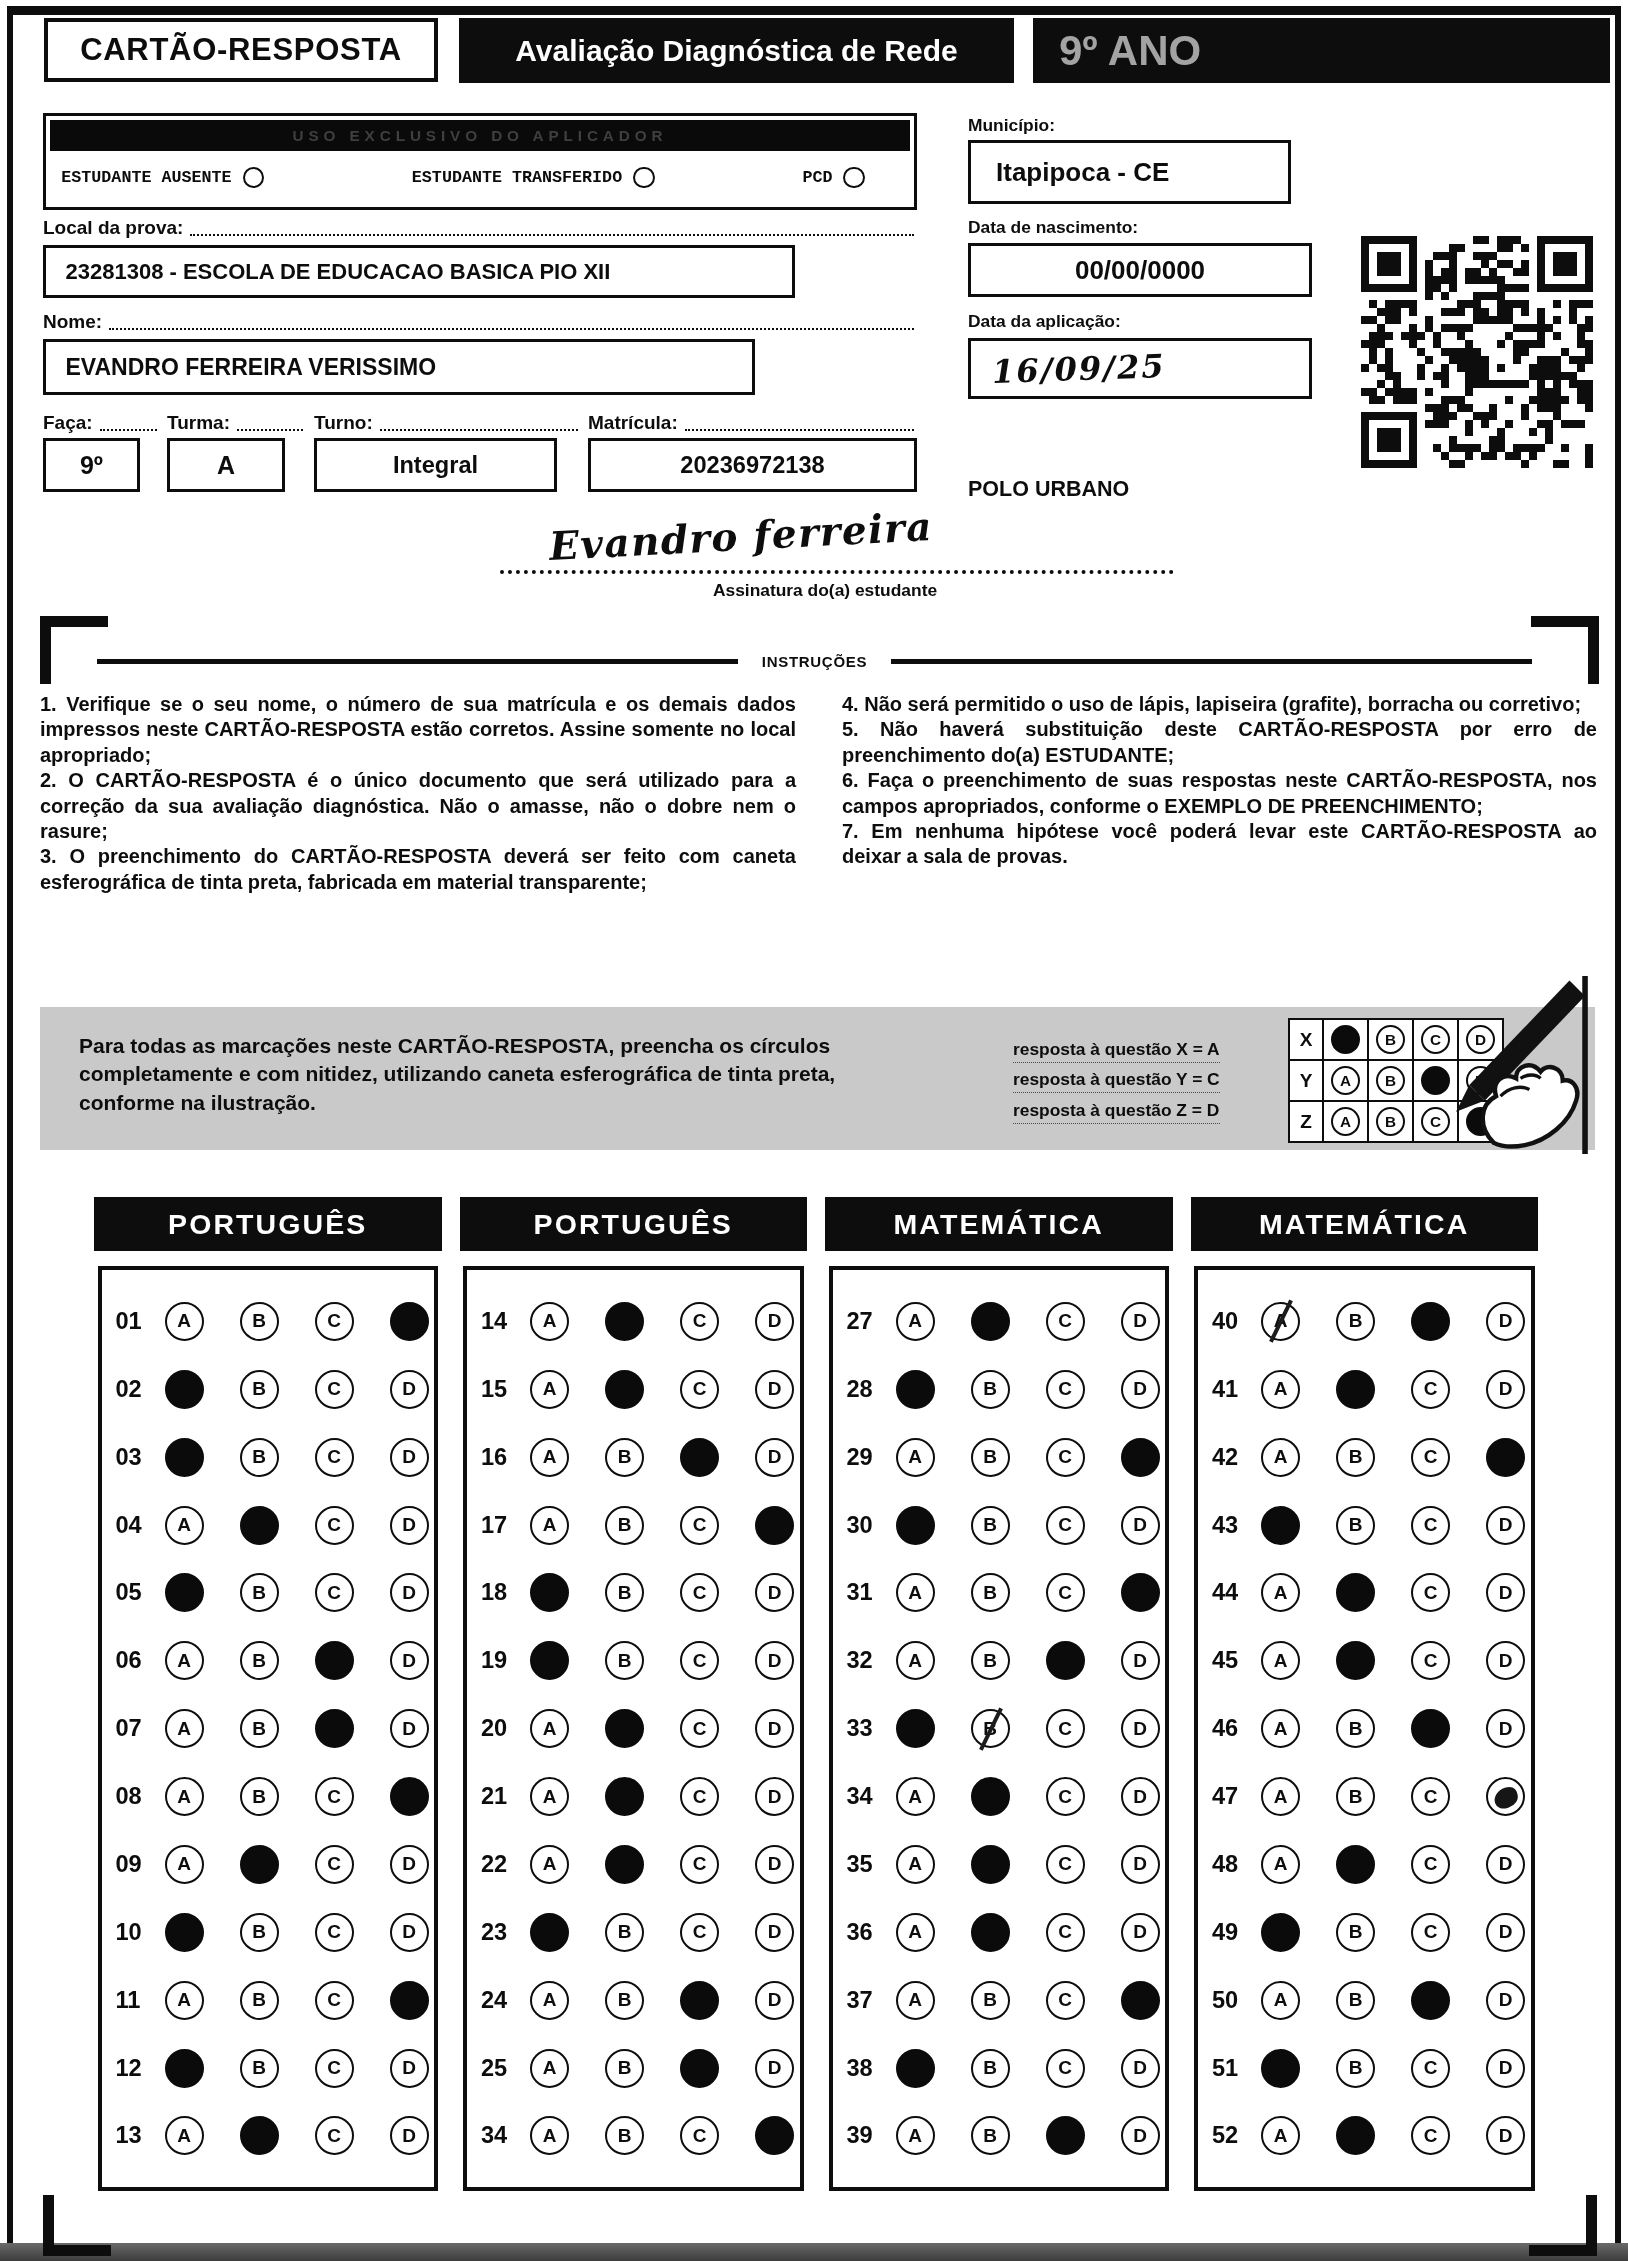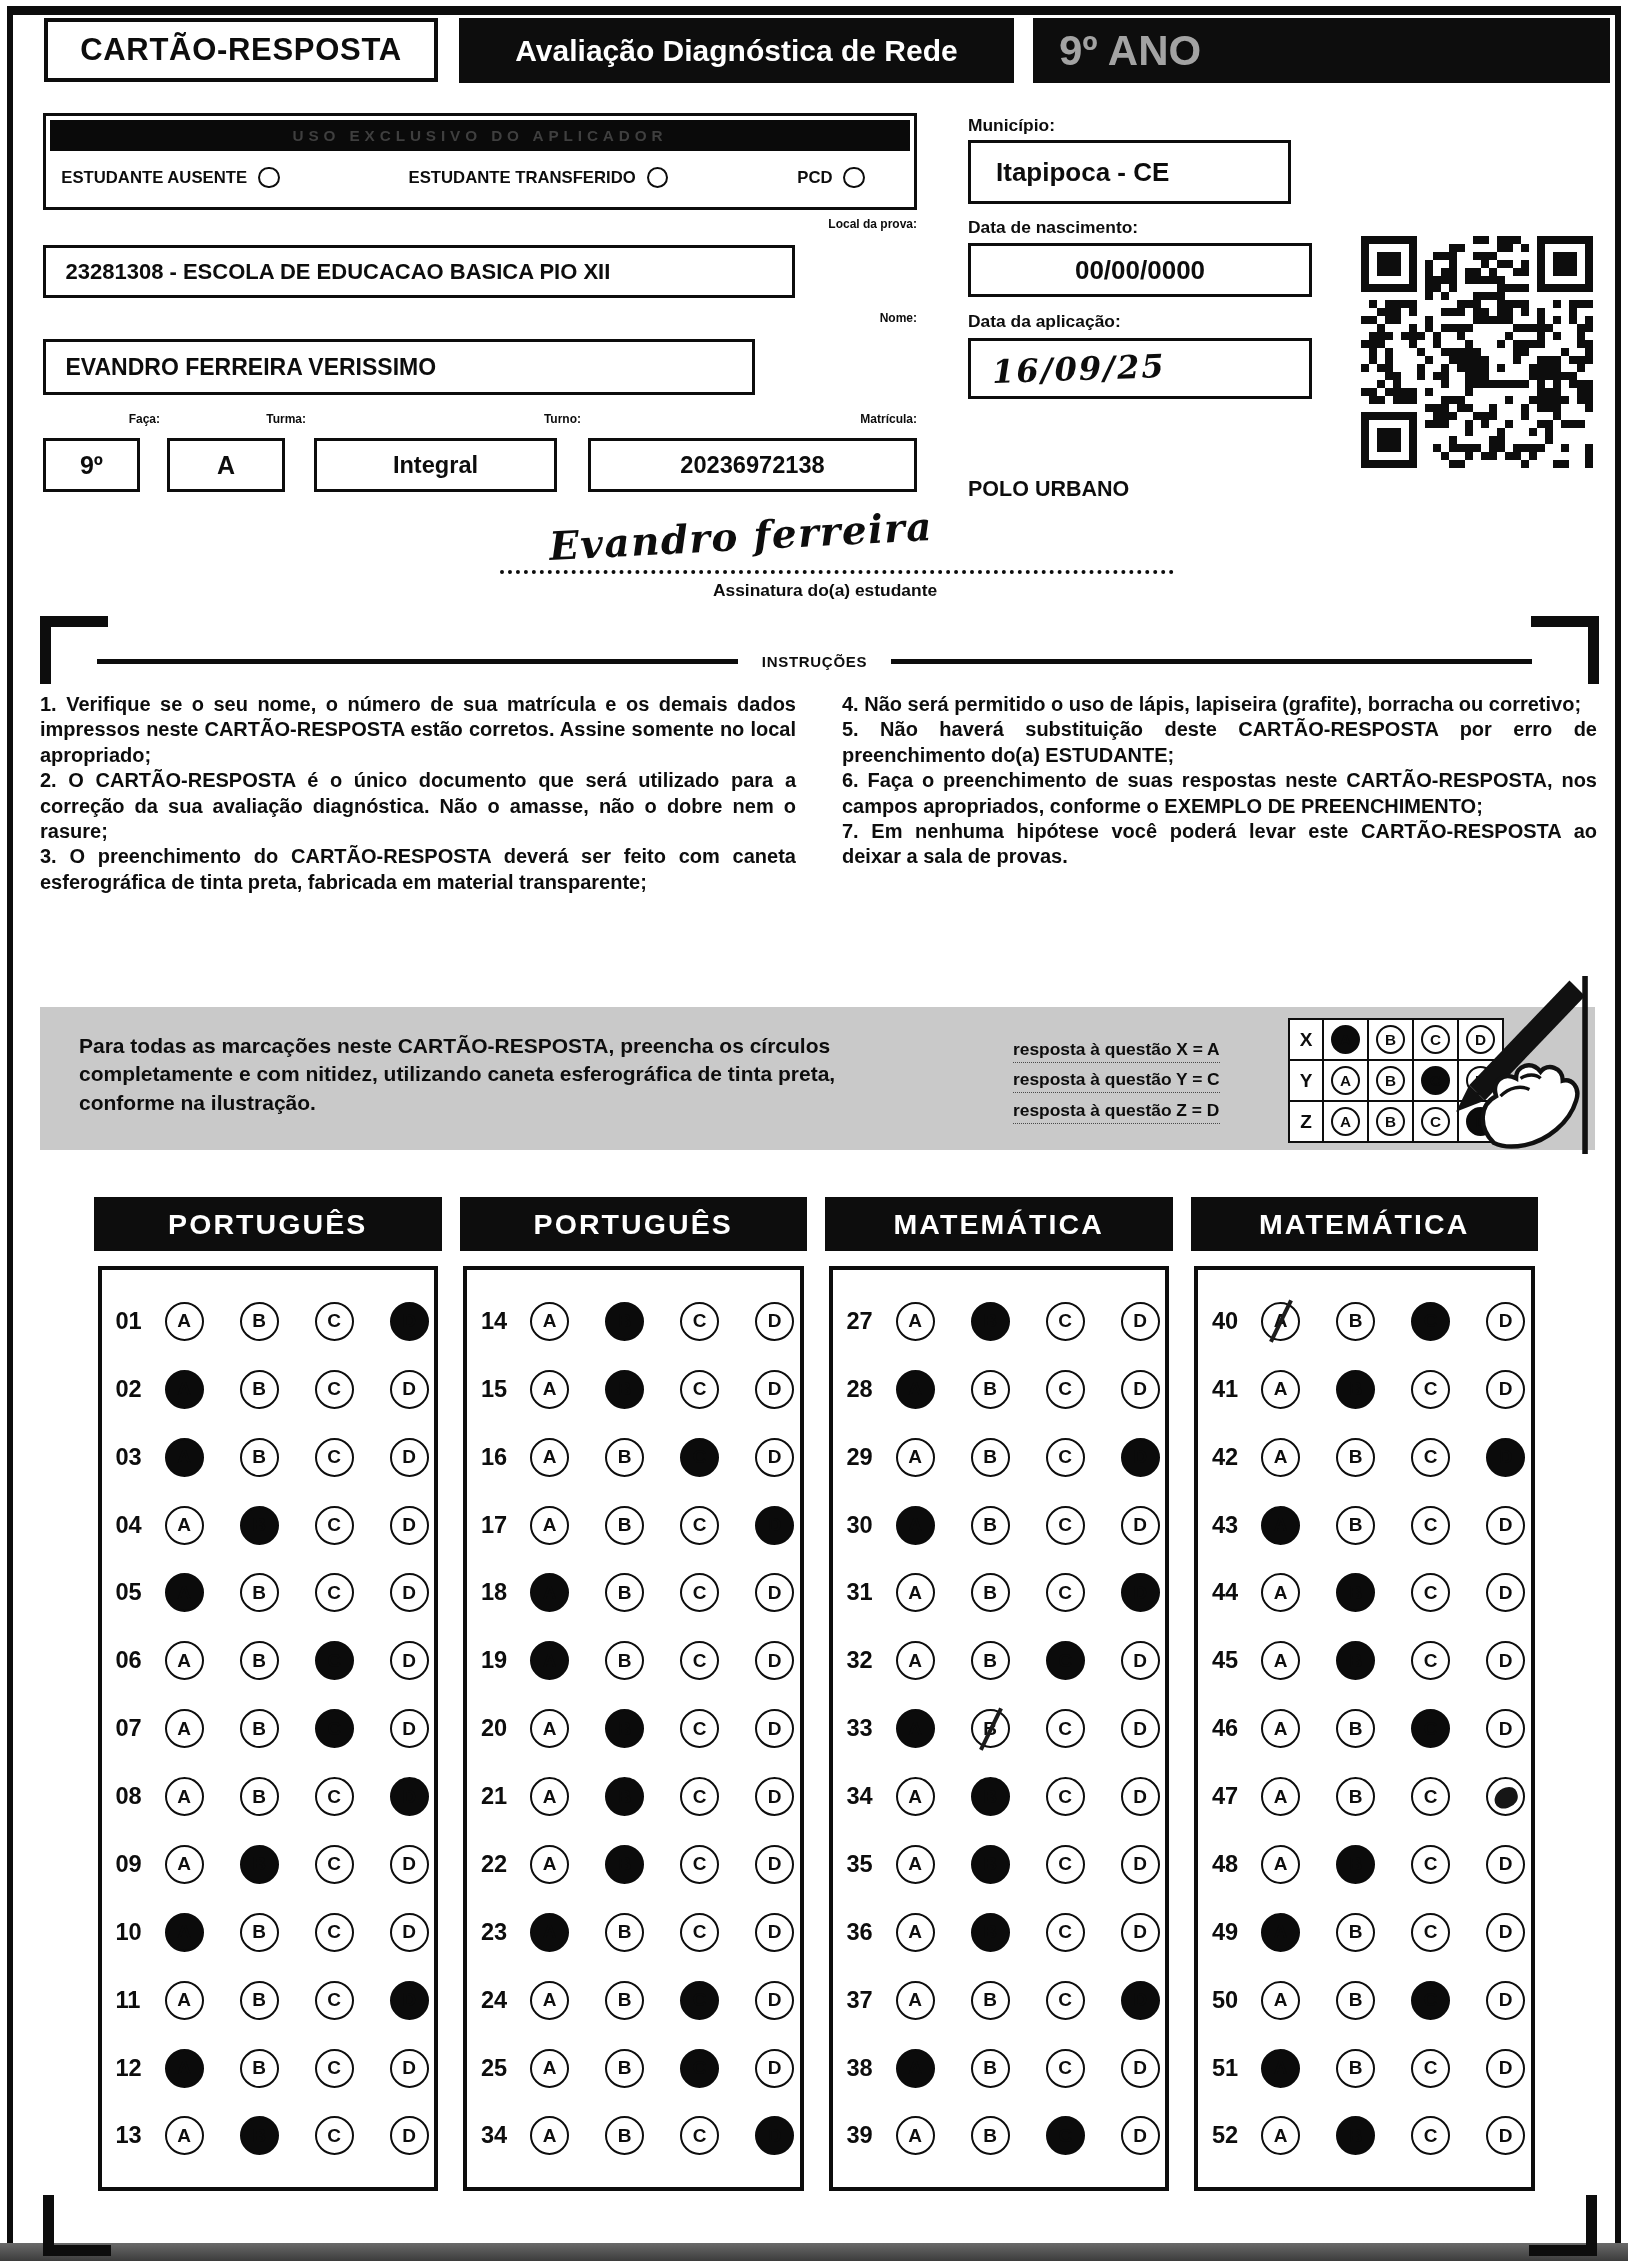--- a/index.html
+++ b/index.html
@@ -18,24 +18,24 @@
   .header-title{left:44px;top:18px;width:386px;height:56px;border:4.9px solid #0d0d0d;font-size:31px;letter-spacing:0.7px;background:#fff;}
   .header-subtitle{left:459px;top:18px;width:555px;height:65px;background:#0d0d0d;color:#fff;font-size:30px;}
   .header-grade{left:1033px;top:18px;width:577px;height:65px;background:#0d0d0d;color:#a3a3a3;font-size:42px;justify-content:flex-start;padding-left:26px;box-sizing:border-box;}
 
   
   .aplicador-box{left:43px;top:113px;width:874px;height:97px;border:3.5px solid #0d0d0d;box-sizing:border-box;}
   .aplicador-bar{margin:4.2px 4.2px 0 4.2px;height:31px;background:#0a0a0a;color:#3f3f3f;font-weight:700;font-size:15.3px;
                  letter-spacing:4.9px;display:flex;align-items:center;justify-content:center;overflow:hidden;}
   .status-row{display:flex;align-items:center;justify-content:space-between;height:53px;padding:0 49px 0 15.3px;}
   .status-item{display:flex;align-items:center;gap:11px;}
-  .status-label{font-weight:700;font-size:16.7px;}
+  .status-label{font-weight:700;font-size:16.7px;font-family:Liberation Mono, monospace;}
   .status-circle{width:21.5px;height:21.5px;border:2.1px solid #0d0d0d;border-radius:50%;background:#fff;box-sizing:border-box;}
 
-  .flabel{display:flex;align-items:flex-end;font-weight:700;font-size:12px;flex-direction:column;}
+  .flabel{display:flex;align-items:flex-end;font-weight:700;font-size:19px;}
   .flabel .fill{flex:1;border-bottom:2.1px dotted #0d0d0d;margin:0 2.8px 3.5px 7px;height:0.7px;}
   .vbox{border:3.5px solid #0d0d0d;box-sizing:border-box;display:flex;align-items:center;font-weight:700;background:#fff;}
 
   .local-labelrow{left:43px;top:217px;width:874px;}
   .local-box{left:43px;top:245px;width:752px;height:53px;padding-left:19.5px;font-size:22px;}
   .nome-labelrow{left:43px;top:311px;width:874px;}
   .nome-box{left:43px;top:339px;width:712px;height:56px;padding-left:19.5px;font-size:23px;}
 
   .serie-labelrow{left:43px;top:412px;width:117px;}
   .turma-labelrow{left:167px;top:412px;width:139px;}

